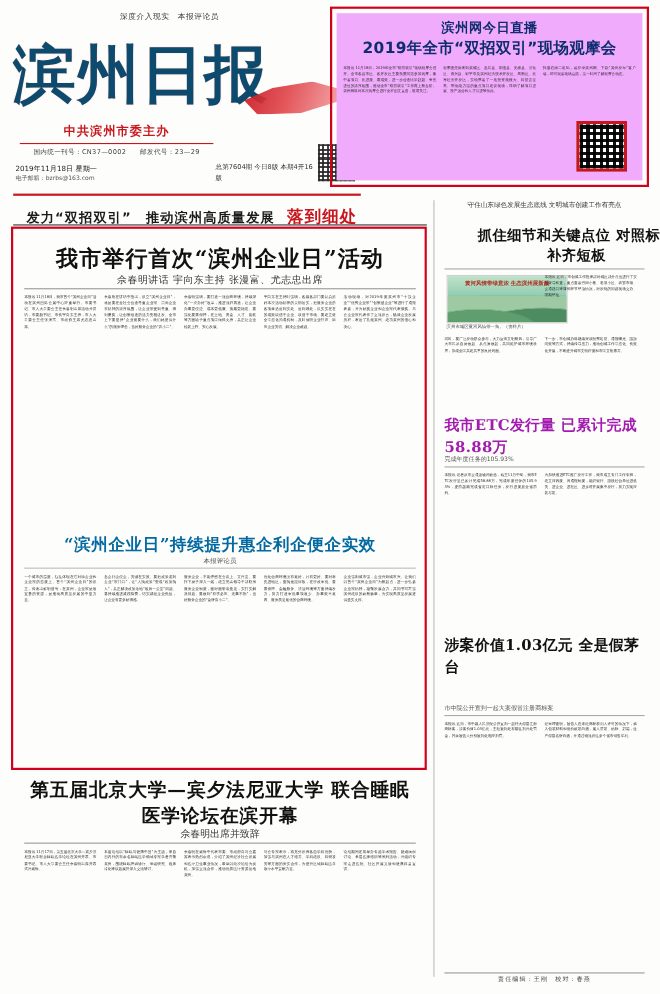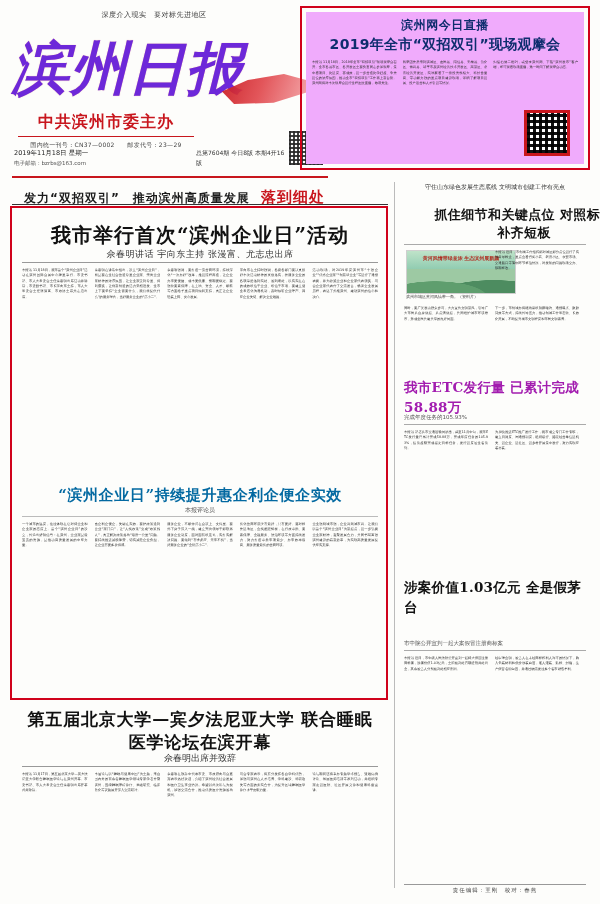--- a/index.html
+++ b/index.html
@@ -39,45 +39,44 @@
   
   .masthead {
     position: absolute;
     left: 12px; top: 26px;
     width: 290px; height: 84px;
   }
   .masthead-title {
     font-family: "DejaVu Serif", "Liberation Serif", serif;
     font-size: 57px;
     font-weight: 700;
-    color: #6d28d9;
+    color: #0c4a6e;
     letter-spacing: 1px;
     line-height: 84px;
     white-space: nowrap;
     text-shadow: 0 0 1px rgba(200,22,29,.4);
-    font-style: italic;
   }
   .masthead-swoosh {
     position: absolute;
     right: -6px; bottom: 6px;
     width: 86px; height: 30px;
     background: linear-gradient(110deg, #c8161d 0%, #e0474c 45%, #f3a0a3 100%);
     clip-path: polygon(0 58%, 30% 20%, 72% 0, 100% 22%, 100% 60%, 60% 96%, 14% 100%);
     opacity: .92;
   }
 
   
   .mh-sub {
     position: absolute;
     left: 18px; top: 112px;
     width: 176px;
   }
   .mh-sub-red {
     color: #c8161d;
-    font-size: 16px;
+    font-size: 11px;
     font-weight: 700;
     letter-spacing: 1px;
     text-align: center;
   }
   .mh-sub-line {
     border-top: 1px solid #c8161d;
     margin: 3px 0 3px;
   }
   .mh-sub-small {
     font-size: 6px;
@@ -460,21 +459,21 @@
     text-align: center;
     letter-spacing: 1px;
   }
 </style>
 </head>
 <body>
 
 <div class="page">
 
   <div class="top-strip">
-    <span>深度介入现实　要对标先进地区</span>
+    <span>深度介入现实　本报评论员</span>
   </div>
 
   <div class="masthead">
     <div class="masthead-title">滨州日报</div>
     <div class="masthead-swoosh"></div>
   </div>
 
   <div class="mh-sub">
     <div class="mh-sub-red">中共滨州市委主办</div>
     <div class="mh-sub-line"></div>

